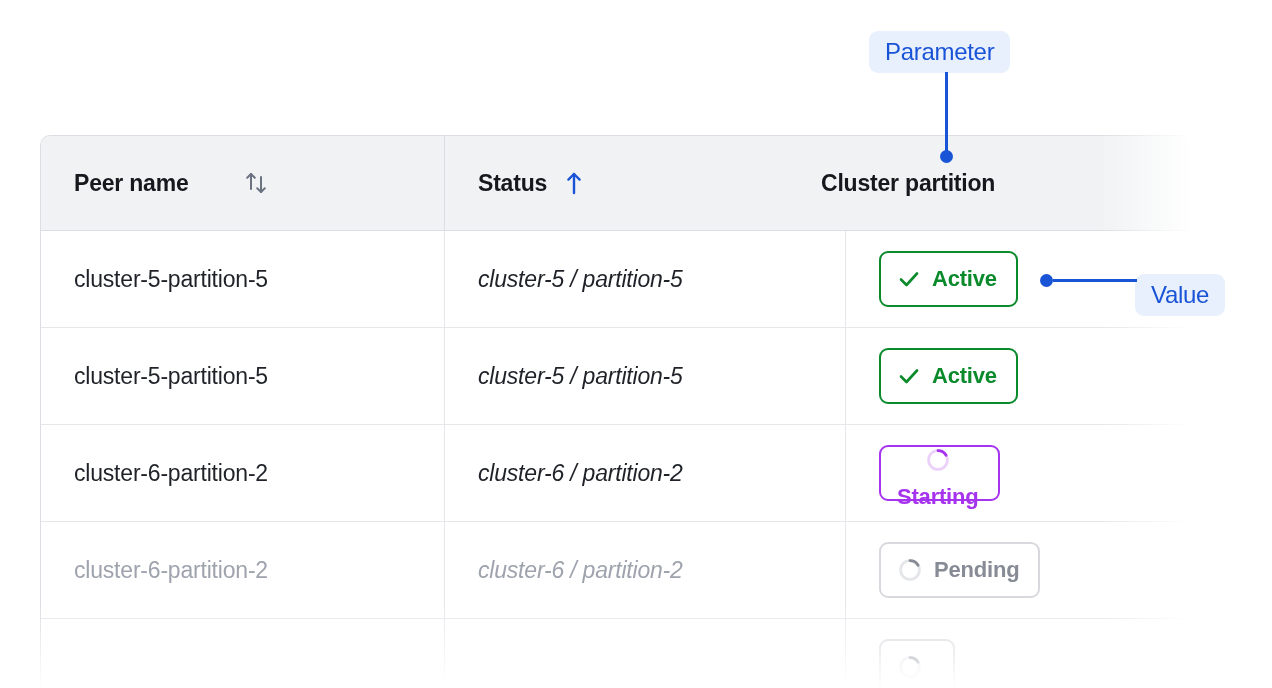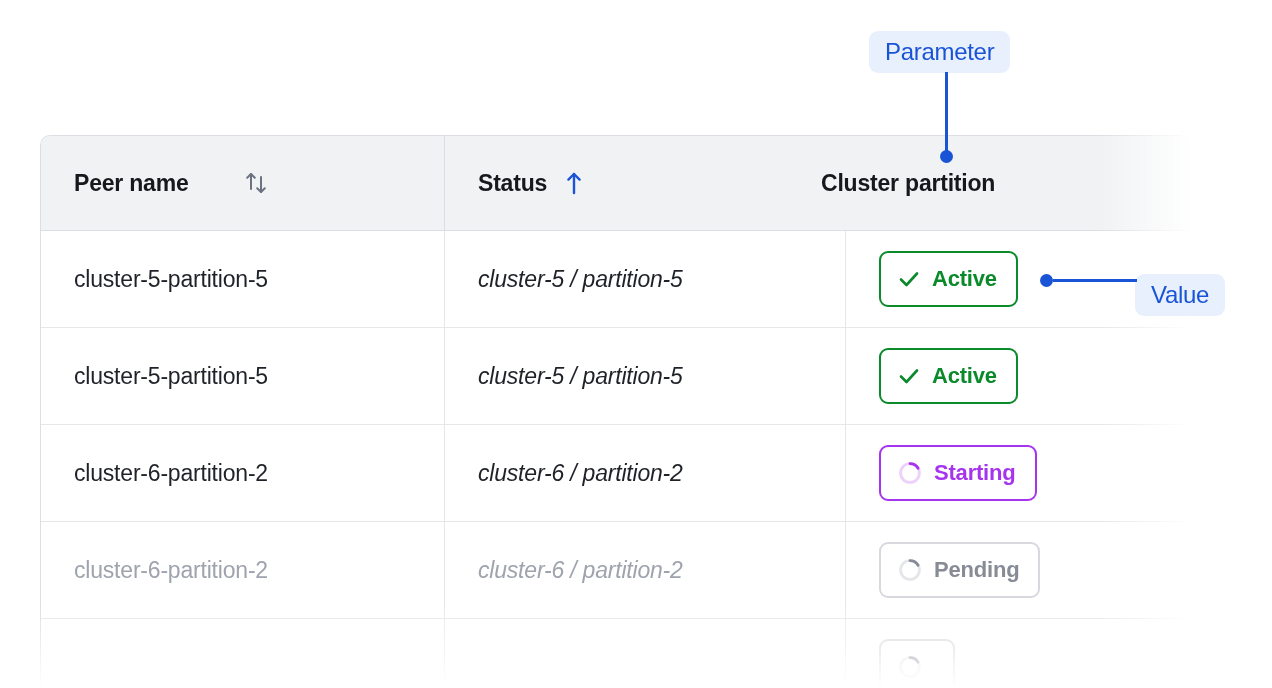--- a/index.html
+++ b/index.html
@@ -103,21 +103,21 @@
     padding: 0 19px 0 16px;
     border-radius: 9px;
     border: 2px solid;
     font-size: 22px;
     font-weight: bold;
     letter-spacing: -0.2px;
     background: #ffffff;
     white-space: nowrap;
   }
   .badge.active  { border-color: #0b8a2c; color: #0b8a2c; }
-  .badge.starting{ border-color: #a633ee; color: #a633ee; }
+  .badge.starting{ border-color: #a633ee; color: #a633ee; flex-direction: column; }
   .badge.pending { border-color: #d7d9de; color: #868b95; border-width: 2px; }
 
   .badge svg { display: block; flex: none; }
 
   
   .anno-badge {
     position: absolute;
     display: flex;
     align-items: center;
     justify-content: center;

